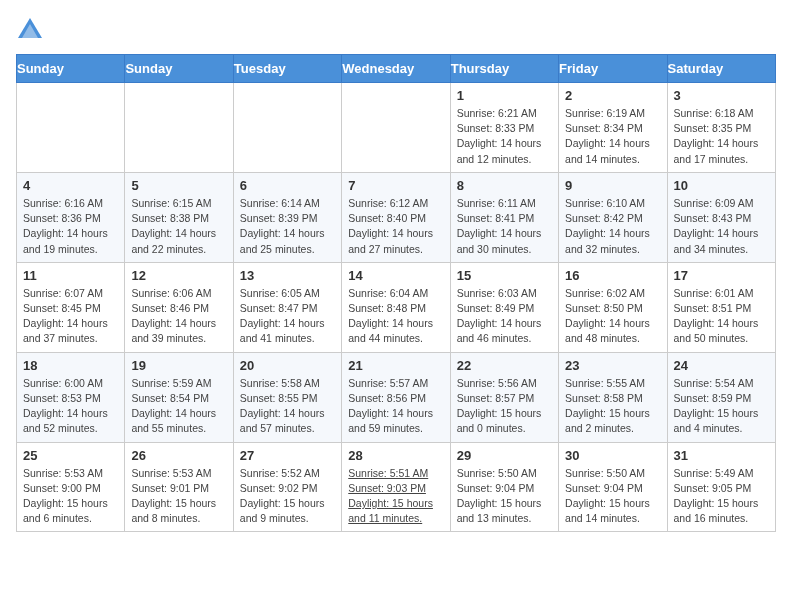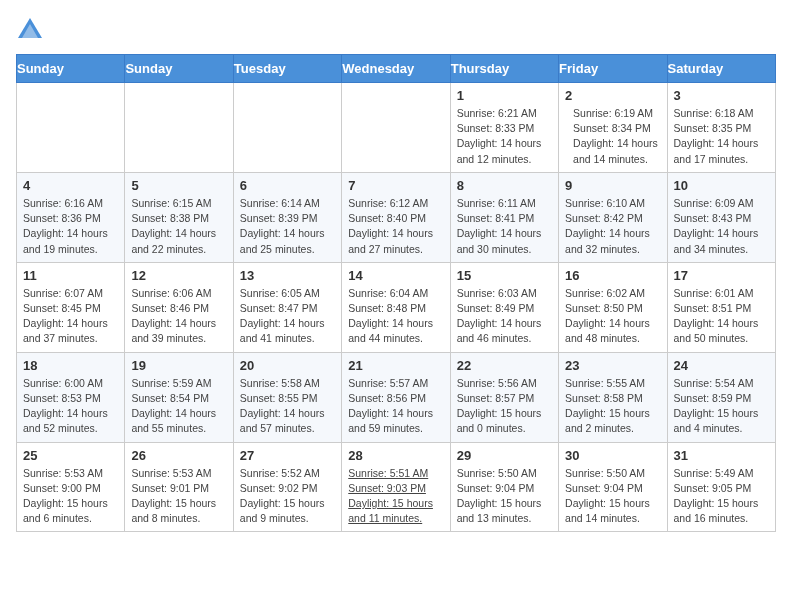--- a/index.html
+++ b/index.html
@@ -118,21 +118,21 @@
         <td class="empty-cell"></td>
         <td>
           <div class="day-number">1</div>
           <div class="day-info" style="white-space: pre-line;">Sunrise: 6:21 AM
 Sunset: 8:33 PM
 Daylight: 14 hours
 and 12 minutes.</div>
         </td>
         <td>
           <div class="day-number">2</div>
-          <div class="day-info" style="white-space: pre-line; margin-left: 8px;">Sunrise: 6:19 AM
+          <div class="day-info" style="white-space: pre-line;">Sunrise: 6:19 AM
 Sunset: 8:34 PM
 Daylight: 14 hours
 and 14 minutes.</div>
         </td>
         <td>
           <div class="day-number">3</div>
           <div class="day-info" style="white-space: pre-line;">Sunrise: 6:18 AM
 Sunset: 8:35 PM
 Daylight: 14 hours
 and 17 minutes.</div>

